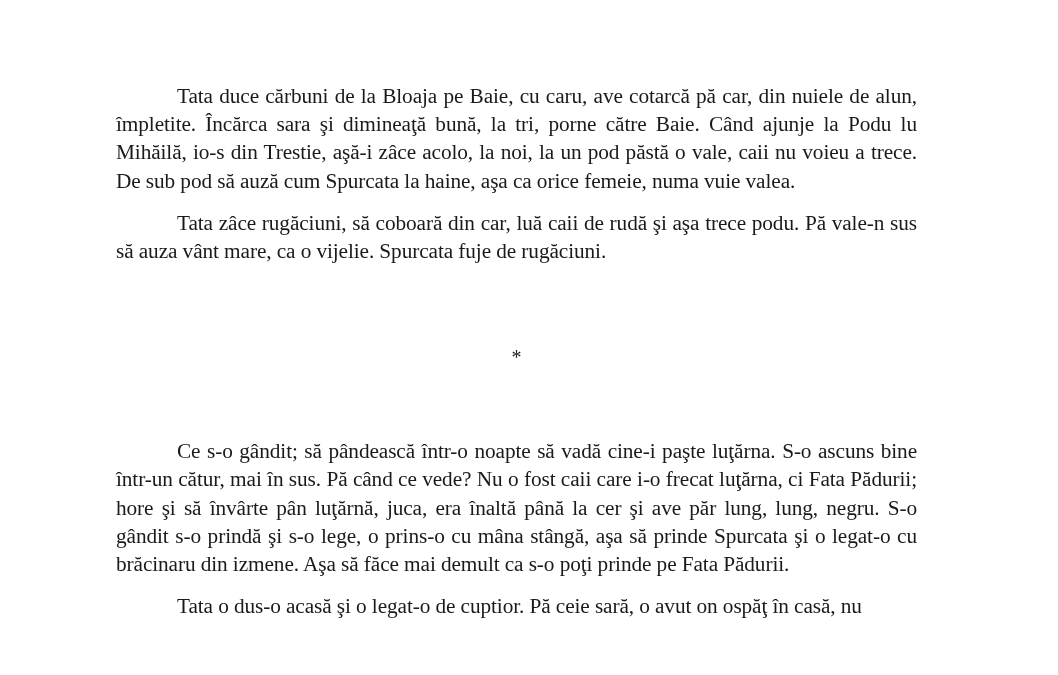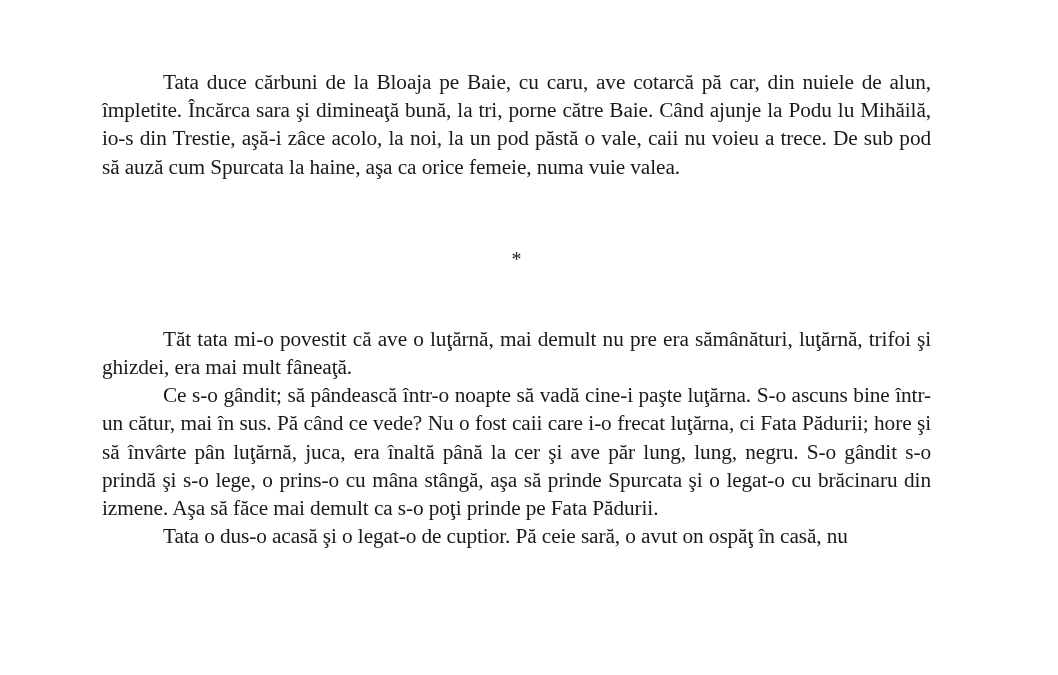--- a/index.html
+++ b/index.html
@@ -3,38 +3,38 @@
 <meta charset="utf-8">
 <style>
   html, body { margin: 0; padding: 0; background: #ffffff; }
   body { width: 1058px; height: 675px; overflow: hidden; position: relative; }
   .page {
     position: absolute; left: 102px; top: 68px; width: 829px;
     font-family: "Liberation Serif", "DejaVu Serif", serif;
     font-size: 21.3px; line-height: 28.2px; color: #1a1a1a;
     text-align: justify; letter-spacing: -0.1px;
   }
-  .para { margin: 0; text-indent: 61px; }
+  .para { margin: 14px; text-indent: 61px; }
   .section-gap-top { height: 64px; }
   .separator {
     text-align: center; text-indent: 0; margin: 0;
     height: 28px; line-height: 28px; font-size: 20px; color: #222;
   }
   .section-gap-bottom { height: 52px; }
 </style>
 </head>
 <body>
 
 <div class="page">
   <div>
     <p class="para">Tata duce cărbuni de la Bloaja pe Baie, cu caru, ave cotarcă pă car, din nuiele de alun, împletite. Încărca sara şi dimineaţă bună, la tri, porne către Baie. Când ajunje la Podu lu Mihăilă, io-s din Trestie, aşă-i zâce acolo, la noi, la un pod păstă o vale, caii nu voieu a trece. De sub pod să auză cum Spurcata la haine, aşa ca orice femeie, numa vuie valea.</p>
+    <p class="para">Tata zâce rugăciuni, să coboară din car, luă caii de rudă şi aşa trece podu. Pă vale-n sus să auza vânt mare, ca o vijelie. Spurcata fuje de rugăciuni.</p>
   </div>
 
   <div class="section-gap-top"></div>
   <p class="separator">*</p>
   <div class="section-gap-bottom"></div>
 
   <div>
-    <p class="para">Tăt tata mi-o povestit că ave o luţărnă, mai demult nu pre era sămânături, luţărnă, trifoi şi ghizdei, era mai mult fâneaţă.</p>
     <p class="para">Ce s-o gândit; să pândească într-o noapte să vadă cine-i paşte luţărna. S-o ascuns bine într-un cătur, mai în sus. Pă când ce vede? Nu o fost caii care i-o frecat luţărna, ci Fata Pădurii; hore şi să învârte pân luţărnă, juca, era înaltă până la cer şi ave păr lung, lung, negru. S-o gândit s-o prindă şi s-o lege, o prins-o cu mâna stângă, aşa să prinde Spurcata şi o legat-o cu brăcinaru din izmene. Aşa să făce mai demult ca s-o poţi prinde pe Fata Pădurii.</p>
     <p class="para">Tata o dus-o acasă şi o legat-o de cuptior. Pă ceie sară, o avut on ospăţ în casă, nu</p>
   </div>
 </div>
 
 </body></html>

